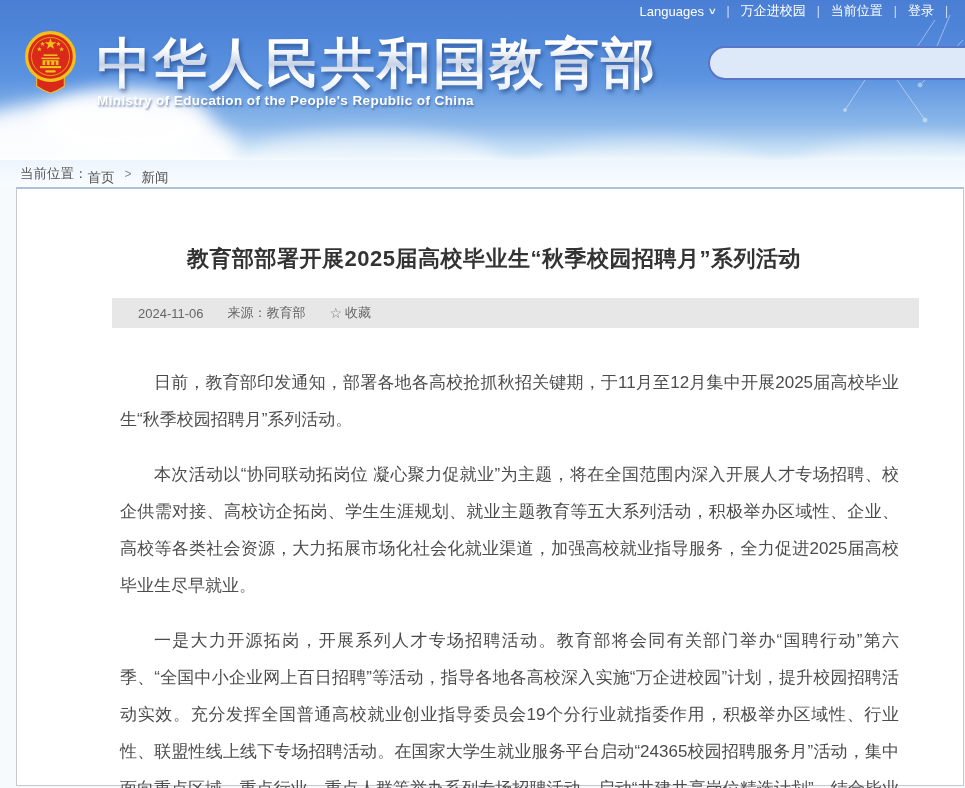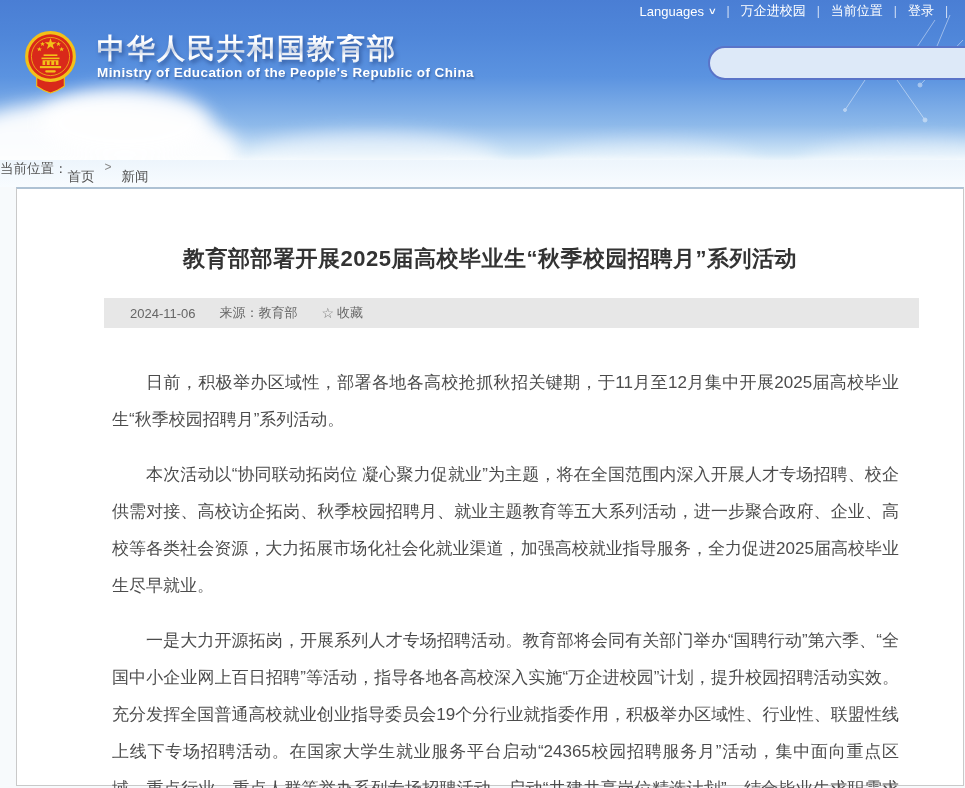--- a/index.html
+++ b/index.html
@@ -32,21 +32,21 @@
     display:inline-flex; align-items:center; white-space:nowrap;
   }
   .tb-item::after{ content:"|"; color:rgba(255,255,255,.75); margin:0 11px; font-size:12px; }
   .caret{ font-size:9px; margin-left:5px; transform:scaleX(1.4); display:inline-block; }
 
   
   .brand{ position:absolute; left:24px; top:30px; display:flex; align-items:flex-start; z-index:4; }
   .emblem{ width:53px; height:70px; display:block; margin-right:20px; }
   .brand-text{ padding-top:4px; }
   .site-title{
-    font-size:28px; font-weight:bold; letter-spacing:2px; color:#ffffff;
+    font-size:54px; font-weight:bold; letter-spacing:2px; color:#ffffff;
     line-height:1.1; white-space:nowrap;
   }
   @supports (-webkit-background-clip:text){
     .site-title{
       background:linear-gradient(180deg,#ffffff 25%,#c7d2e4 52%,#ffffff 72%,#dfe9f5 100%);
       -webkit-background-clip:text; background-clip:text; color:transparent;
       filter:drop-shadow(2px 3px 2px rgba(25,55,115,.55));
     }
   }
   .site-subtitle{
@@ -56,31 +56,31 @@
 
   
   .search-pill{
     position:absolute; top:46px; left:708px; width:300px; height:34px;
     background:#dde9f8; border:2px solid #5a74c8; border-radius:18px;
     outline:none; padding:0 16px; font-size:14px; color:#334; z-index:4;
   }
 
   
   .breadcrumb{
-    height:27px; display:flex; align-items:flex-start; 
+    height:27px; display:flex; align-items:center; padding-left:20px;
     background:linear-gradient(180deg,#edf5fc 0%,#f8fcff 100%);
     font-size:13.5px; color:#555;
   }
   .breadcrumb a{ color:#555; text-decoration:none; cursor:pointer;margin-top:8px; }
   .crumb-sep{ margin:0 10px; color:#888; font-size:12px; }
 
   
   .panel{
     margin-left:16px; width:948px; height:599px;
-    background:#ffffff; border:1px solid #c9c9c9; border-top:2px solid #aec2d4;
+    background:#ffffff; border:1px solid #c9c9c9; border-top:2px solid #aec2d4;padding-left:8px;
   }
   .article-title{
     margin:55px 70px 0; text-align:center;
     font-size:22px; font-weight:bold; color:#333; letter-spacing:.5px;
   }
   .meta-bar{
     margin:24px 44px 0 87px; height:30px; background:#e7e7e7;
     display:flex; align-items:center; padding-left:26px;
     font-size:13px; color:#666;
   }
@@ -170,19 +170,19 @@
     <div class="meta-bar">
       <span class="meta-item">2024-11-06</span>
       <span class="meta-item">来源：教育部</span>
       <span class="meta-item meta-fav">
         <span class="star">☆</span>
         <span>收藏</span>
       </span>
     </div>
 
     <div class="article-body">
-      <p>日前，积极举办区域性，部署各地各高校抢抓秋招关键期，于11月至12月集中开展2025届高校毕业生“秋季校园招聘月”系列活动。</p>
-      <p>本次活动以“协同联动拓岗位 凝心聚力促就业”为主题，将在全国范围内深入开展人才专场招聘、校企供需对接、高校访企拓岗、秋季校园招聘月、就业主题教育等五大系列活动，进一步聚合政府、企业、高校等各类社会资源，大力拓展市场化社会化就业渠道，加强高校就业指导服务，全力促进2025届高校毕业生尽早就业。</p>
+      <p>日前，教育部印发通知，部署各地各高校抢抓秋招关键期，于11月至12月集中开展2025届高校毕业生“秋季校园招聘月”系列活动。</p>
+      <p>本次活动以“协同联动拓岗位 凝心聚力促就业”为主题，将在全国范围内深入开展人才专场招聘、校企供需对接、高校访企拓岗、学生生涯规划、就业主题教育等五大系列活动，积极举办区域性、企业、高校等各类社会资源，大力拓展市场化社会化就业渠道，加强高校就业指导服务，全力促进2025届高校毕业生尽早就业。</p>
       <p>一是大力开源拓岗，开展系列人才专场招聘活动。教育部将会同有关部门举办“国聘行动”第六季、“全国中小企业网上百日招聘”等活动，指导各地各高校深入实施“万企进校园”计划，提升校园招聘活动实效。充分发挥全国普通高校就业创业指导委员会19个分行业就指委作用，积极举办区域性、行业性、联盟性线上线下专场招聘活动。在国家大学生就业服务平台启动“24365校园招聘服务月”活动，集中面向重点区域、重点行业、重点人群等举办系列专场招聘活动，启动“共建共享岗位精选计划”，结合毕业生求职需求实现岗位精准推送。活动期间，教育部计划举办各类线上线下专场招聘活动40余场，提供就业岗位300余万个。</p>
     </div>
   </main>
 
 </div>
 
 </body></html>

